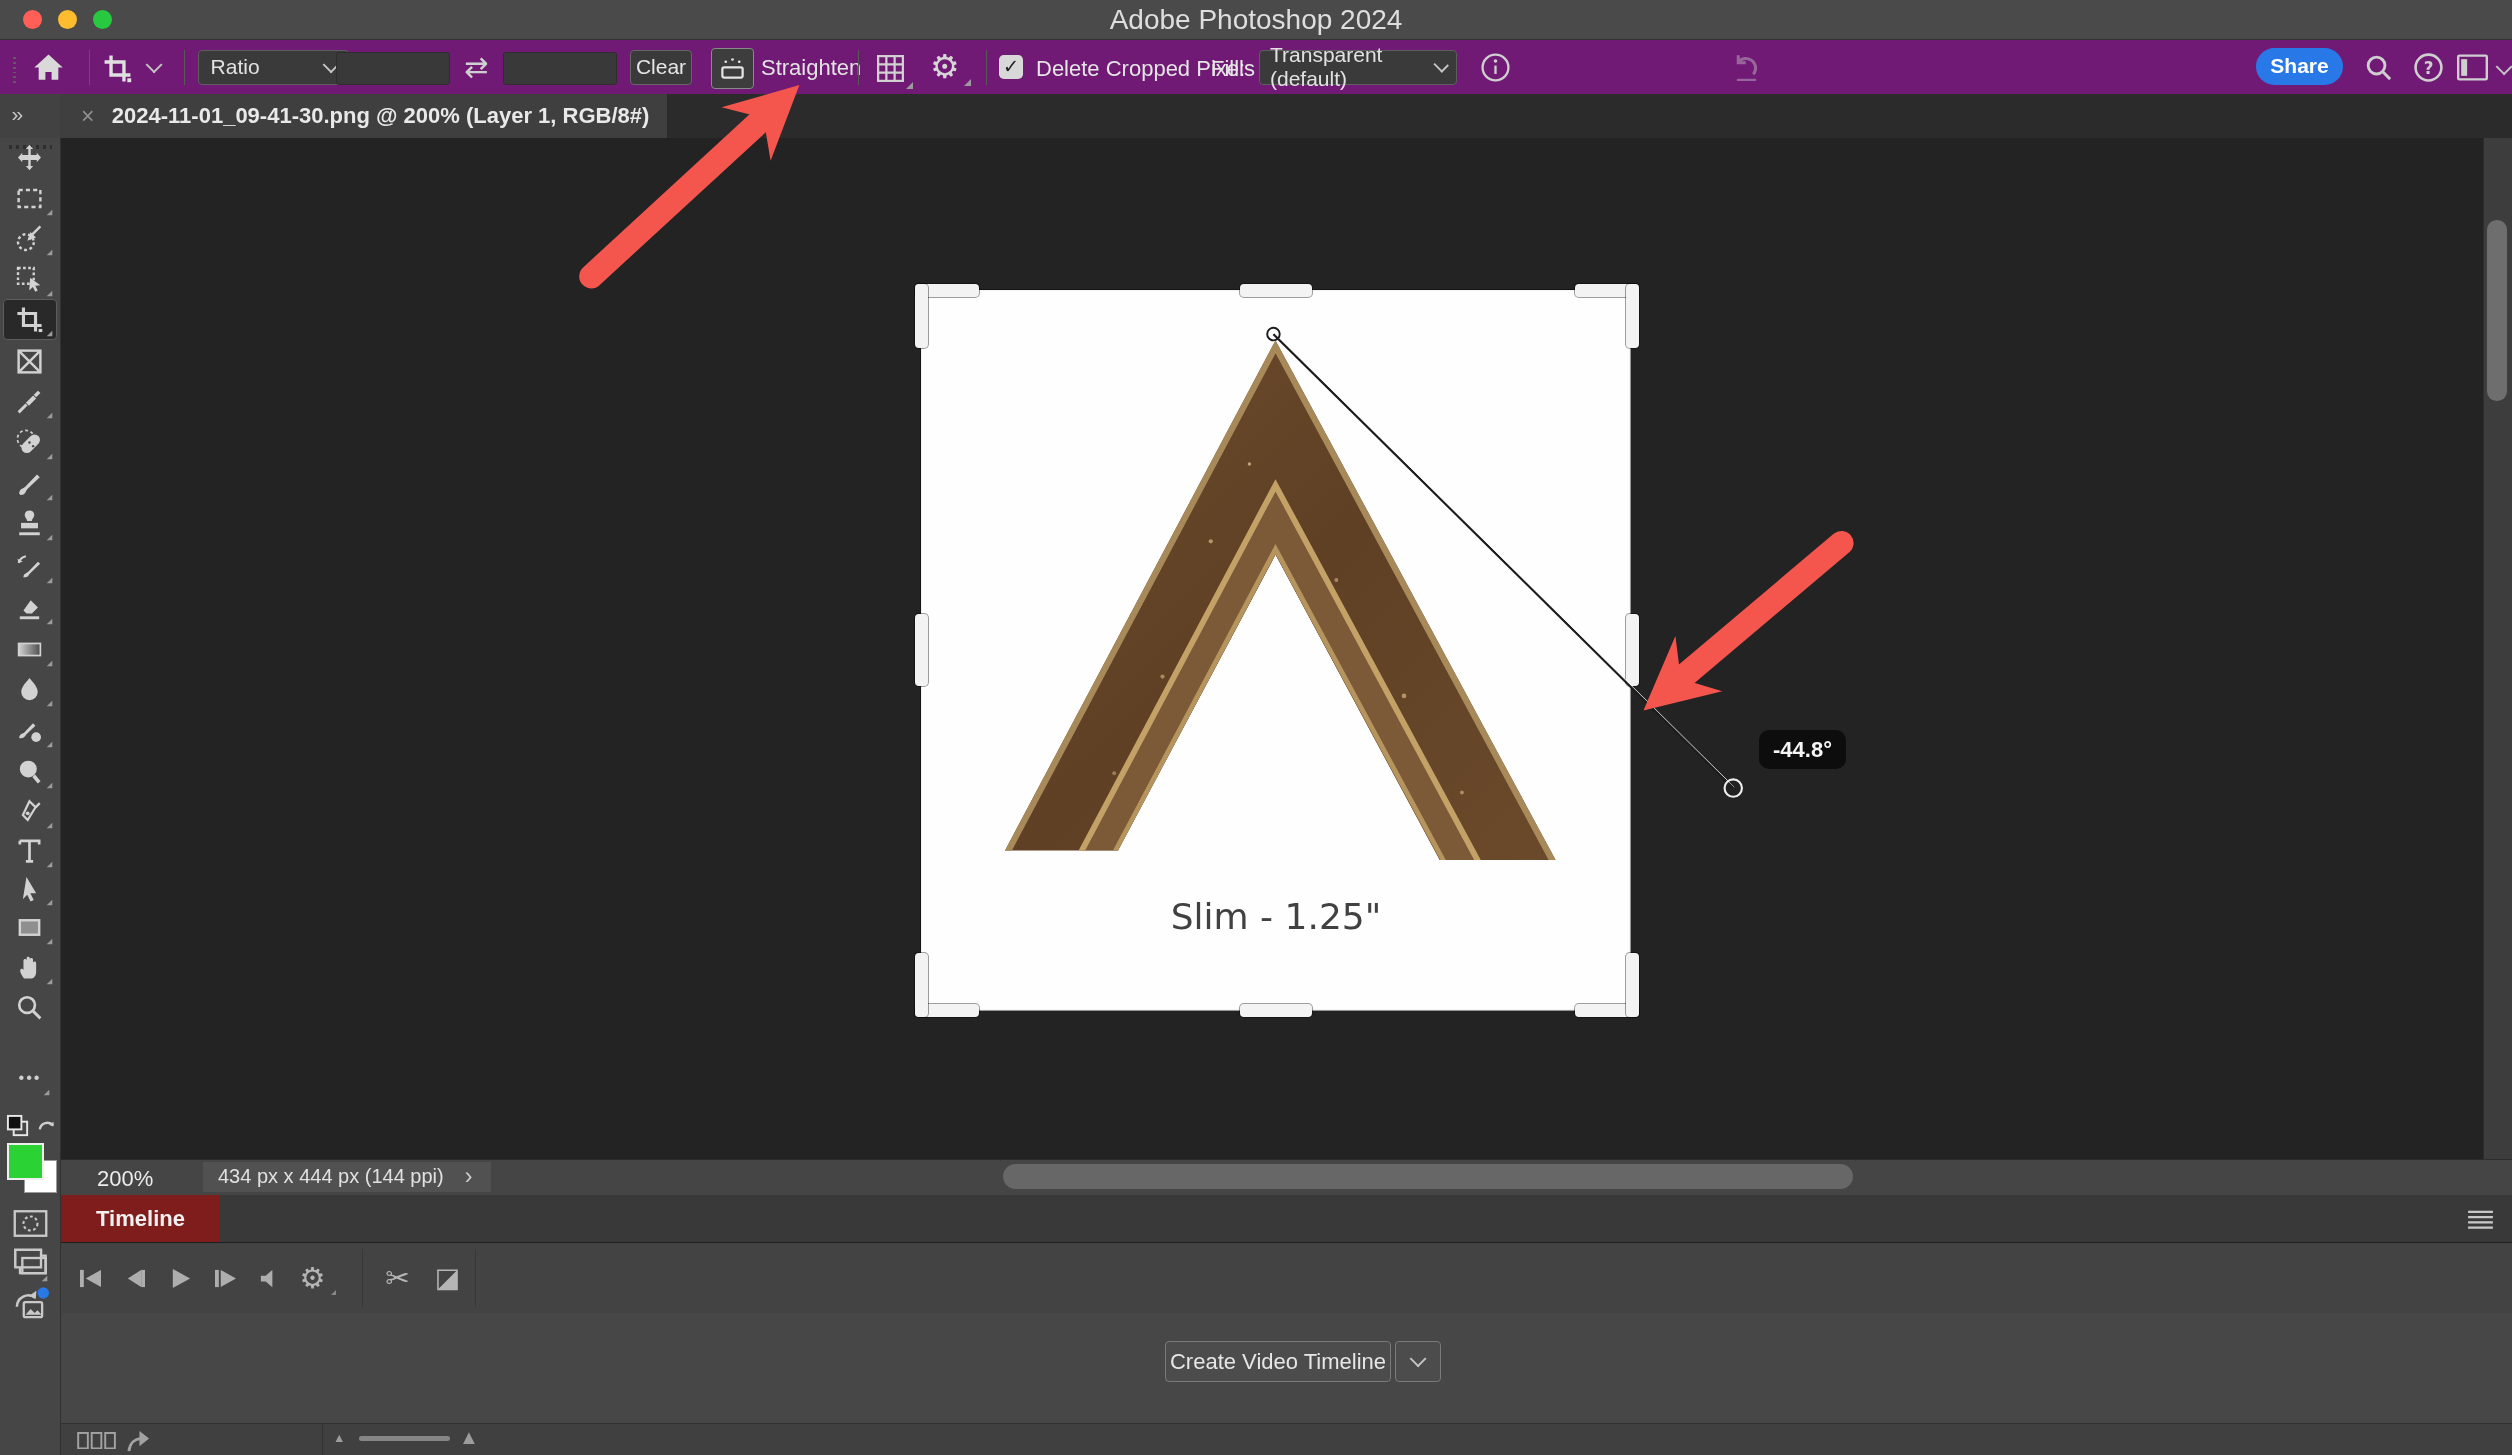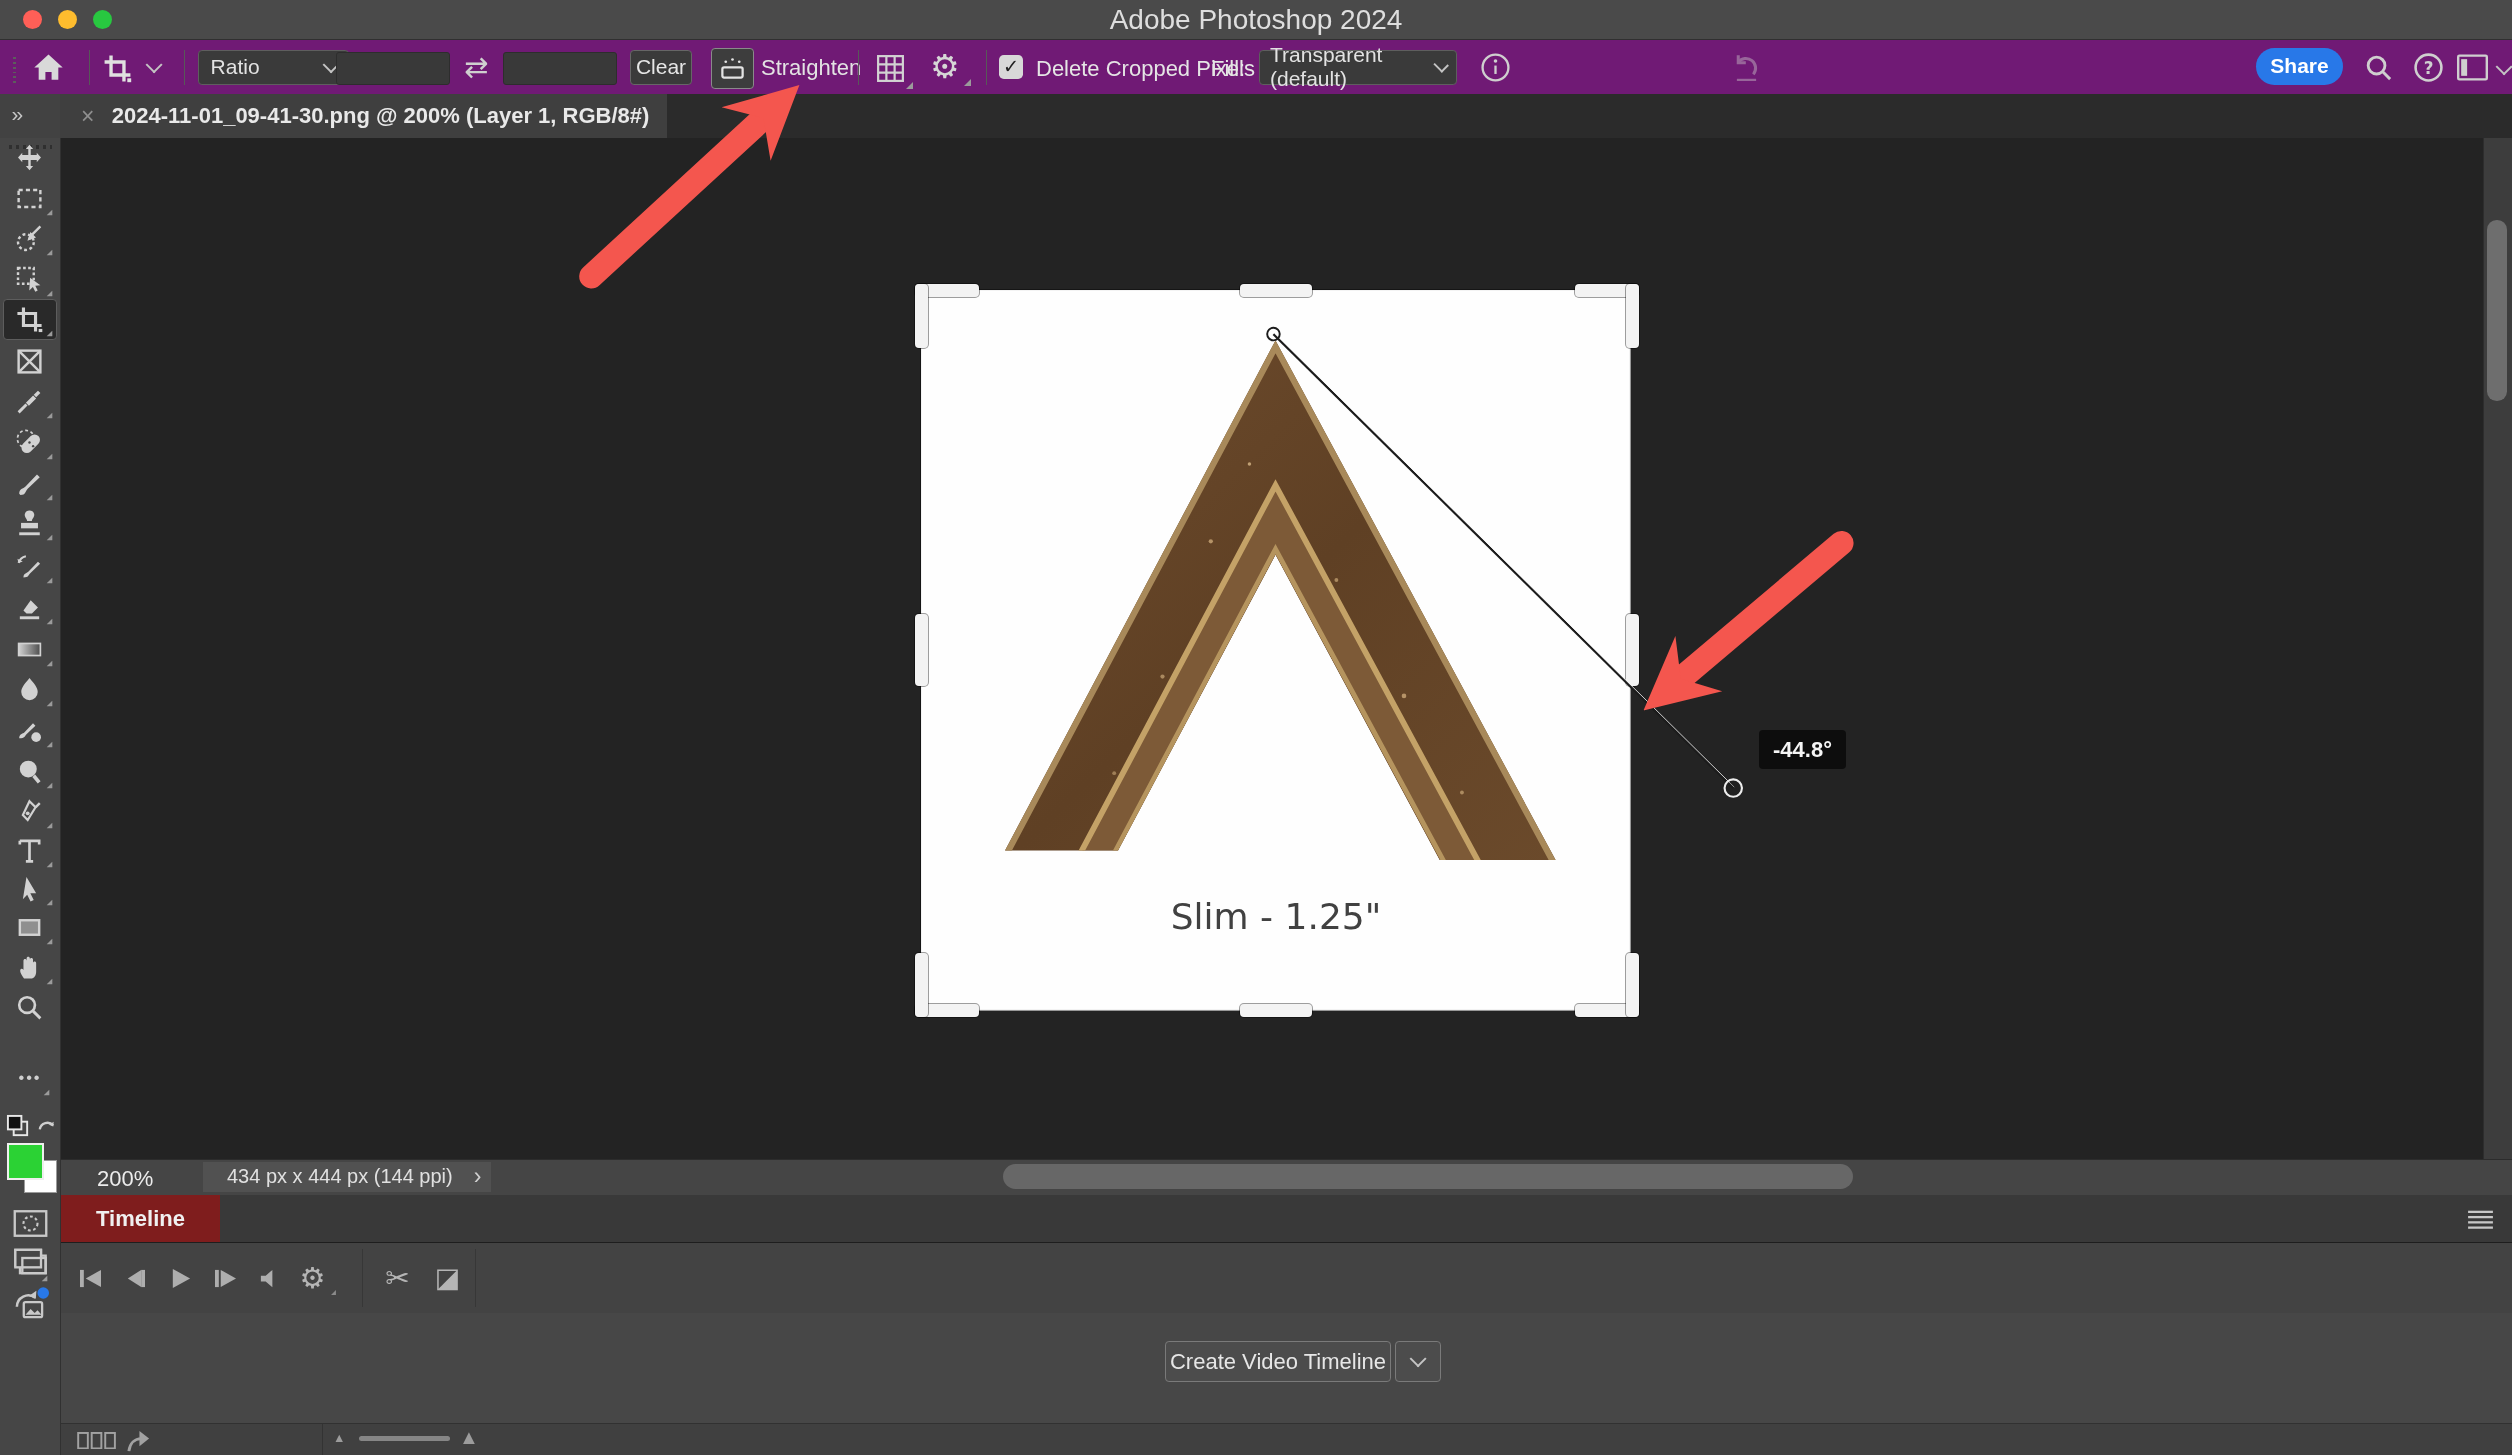--- a/index.html
+++ b/index.html
@@ -29,21 +29,21 @@
   #tool-header{left:0;top:94px;width:60px;height:44px;background:#424242;border-right:1px solid #333;}
   
   #toolbar{left:0;top:138px;width:60px;height:1317px;background:#464646;border-right:1px solid #313131;}
   .tool{position:absolute;left:2.9px;width:54px;height:39px;display:flex;align-items:center;justify-content:center;}
   .tool svg{stroke:#d2d2d2;fill:none;stroke-width:2;}
   .tool.active{background:#292929;border:1px solid #5d5d5d;border-radius:3.9px;left:2.9px;width:52px;}
   
   #canvas{left:61px;top:138px;width:2451px;height:1021px;background:#232323;}
   #doc-image{background:#fefefe;}
   .handle{position:absolute;background:#f3f3f3;border-radius:3.9px;box-shadow:0 0 0 1px rgba(0,0,0,.38);}
-  #angle-tip{background:rgba(12,12,12,.92);border-radius:4px;color:#f5f5f5;font-size:22px;font-weight:bold;
+  #angle-tip{background:rgba(12,12,12,.92);border-radius:10px;color:#f5f5f5;font-size:22px;font-weight:bold;
              display:flex;align-items:center;justify-content:center;}
   #caption{width:100%;text-align:center;font-family:"DejaVu Sans",sans-serif;
            font-size:36px;line-height:45px;color:#414141;}
   
   #statusbar{left:61px;top:1159px;width:2451px;height:36px;background:#454545;border-top:1px solid #2c2c2c;}
   
   #tl-header{left:61px;top:1195px;width:2451px;height:47px;background:#393939;}
   #tl-tab{left:0;top:0;width:159px;height:47px;background:#7f1d1d;display:flex;align-items:center;justify-content:center;
           font-size:22px;font-weight:bold;color:#f0f0f0;}
   #tl-controls{left:61px;top:1243px;width:2451px;height:70px;background:#434343;border-bottom:1px solid #2f2f2f;}
@@ -441,21 +441,21 @@
 
   <div id="angle-tip" class="abs" style="left:1698px;top:592px;width:87px;height:39px">-44.8°</div>
 
   <div id="v-scroll-track" class="abs" style="left:2422px;top:0;height:1021px"></div>
   <div id="v-scroll-thumb" class="abs" style="left:2426px;top:82px"></div>
 </div>
 
 <div id="statusbar" class="abs">
   <div class="abs" style="left:36px;top:5.8px;font-size:22px;color:#ececec">200%</div>
   <div class="abs" style="left:142px;top:1.9px;width:288px;height:30px;background:#515151;display:flex;align-items:center">
-    <span style="margin-left:24px;font-size:20px;color:#e0e0e0">434 px x 444 px (144 ppi)</span>
+    <span style="margin-left:15px;font-size:20px;color:#e0e0e0">434 px x 444 px (144 ppi)</span>
     <span style="margin-left:21px;font-size:23px;color:#cfcfcf">›</span>
   </div>
   <div id="h-scroll-thumb" class="abs"></div>
 </div>
 
 <div id="tl-header" class="abs">
   <div id="tl-tab" class="abs">Timeline</div>
   <svg class="abs" style="left:2405px;top:13.5px" width="29" height="21" viewBox="0 0 30 22">
     <g stroke="#c8c8c8" stroke-width="2.4">
         <line x1="2" y1="3" x2="28" y2="3"></line>

